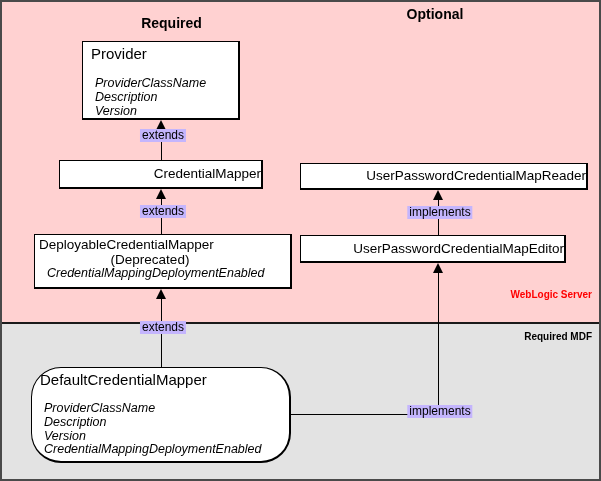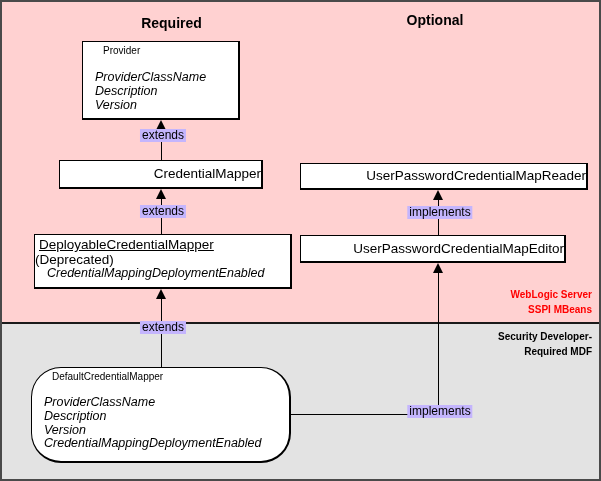--- a/index.html
+++ b/index.html
@@ -21,27 +21,27 @@
   .pink-region{position:absolute;left:0;top:0;width:597px;height:320px;background:var(--sspi-region-bg);}
   .divider{position:absolute;left:0;top:320px;width:597px;height:2px;background:#1a1a1a;}
   .section-heading{
     position:absolute;transform:translateX(-50%);
     font-size:14px;font-weight:bold;white-space:nowrap;
   }
   .cls-box{
     position:absolute;box-sizing:border-box;background:var(--box-bg);
     border:1px solid #000;border-right-width:2px;border-bottom-width:2px;
   }
-  .box-title{font-size:10px;padding:3px 0 0 20px;white-space:nowrap;}
-  .box-title-sm{font-size:13.5px;padding:2px 0 0 4px;white-space:nowrap;text-decoration:underline;}
+  .box-title{font-size:15px;padding:3px 0 0 8px;white-space:nowrap;}
+  .box-title-sm{font-size:13.5px;padding:2px 0 0 4px;white-space:nowrap;}
   .box-title-center{
     font-size:13.5px;text-align:right;white-space:nowrap;
     position:absolute;left:0;right:0;top:50%;transform:translateY(-54%);
   }
-  .dep-note{width:230px;font-size:13.5px;line-height:15px;}
+  .dep-note{width:230px;text-align:center;font-size:13.5px;line-height:15px;}
   .attrs{padding-left:12px;font-size:12.5px;font-style:italic;line-height:13.8px;white-space:nowrap;}
   .attrs.gap-lg{margin-top:15px;}
   .attrs.gap-xl{margin-top:14px;}
   .vline{position:absolute;width:1px;background:var(--line-color);}
   .hline{position:absolute;height:1px;background:var(--line-color);}
   .arrow-up{
     position:absolute;width:0;height:0;
     border-left:5px solid transparent;border-right:5px solid transparent;
     border-bottom:10px solid var(--line-color);
   }
@@ -57,21 +57,21 @@
 </style>
 </head>
 <body>
 
 <div class="diagram">
 
   <div class="pink-region"></div>
   <div class="divider"></div>
 
   <div class="section-heading" style="left:159px;top:13px;padding-left:21px;">Required</div>
-  <div class="section-heading" style="left:433px;top:10px;">Optional</div>
+  <div class="section-heading" style="left:433px;top:4px;">Optional</div>
 
   <div class="cls-box" style="left:80px;top:39px;width:158px;height:79px;">
     <div class="box-title">Provider</div>
     <div class="attrs gap-lg">
       <div>ProviderClassName</div>
       <div>Description</div>
       <div>Version</div>
     </div>
   </div>
 
@@ -121,20 +121,18 @@
   <div class="vline" style="left:436px;top:197px;height:36px;"></div>
   <div class="edge-label" style="left:438px;top:204px;">implements</div>
 
   <div class="arrow-up" style="left:431px;top:261px;"></div>
   <div class="vline" style="left:436px;top:270px;height:143px;"></div>
   <div class="hline" style="left:289px;top:412px;width:148px;"></div>
   <div class="edge-label" style="left:438px;top:403px;">implements</div>
 
   <div class="corner-label red" style="top:285px;">
     <div>WebLogic Server</div>
-    <div>SSPI MBeans</div>
   </div>
   <div class="corner-label" style="top:327px;">
-    <div>Security Developer-</div>
     <div>Required MDF</div>
   </div>
 
 </div>
 
 </body></html>

